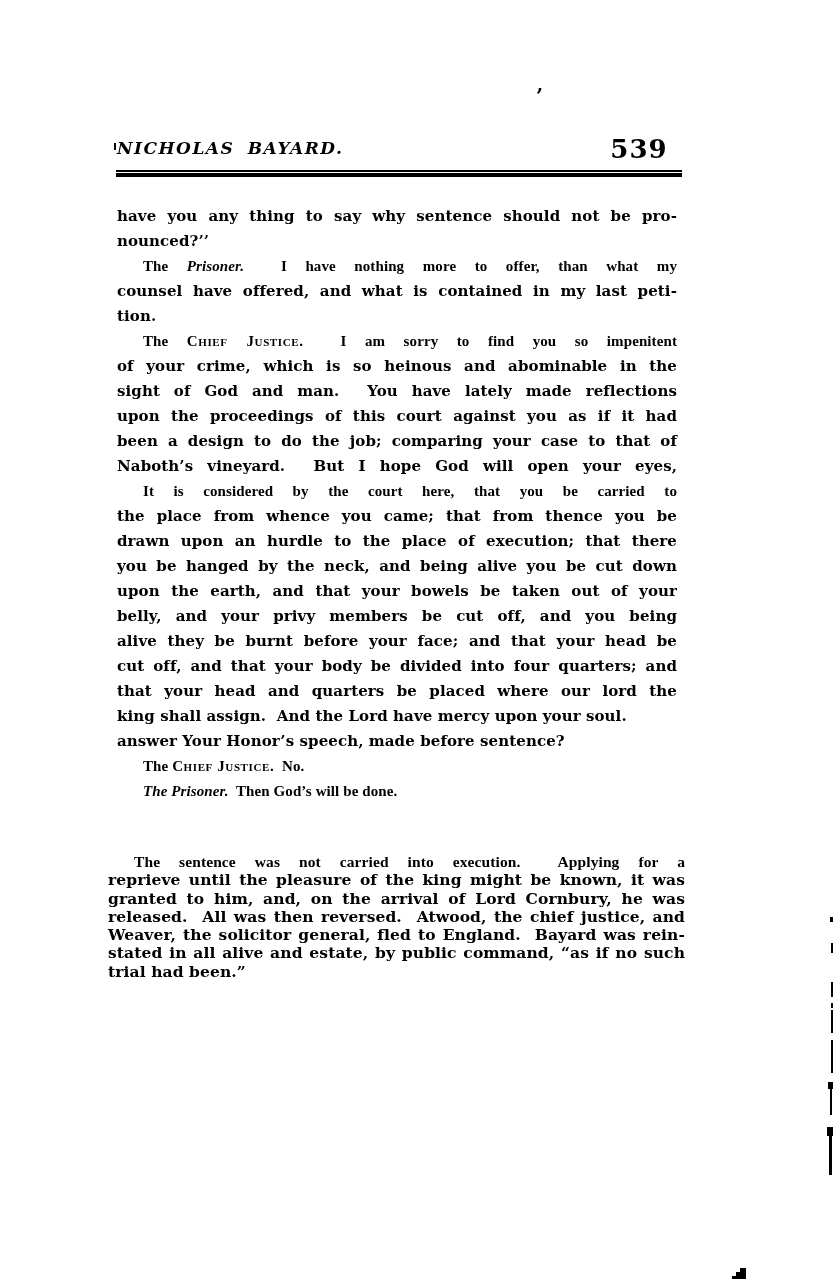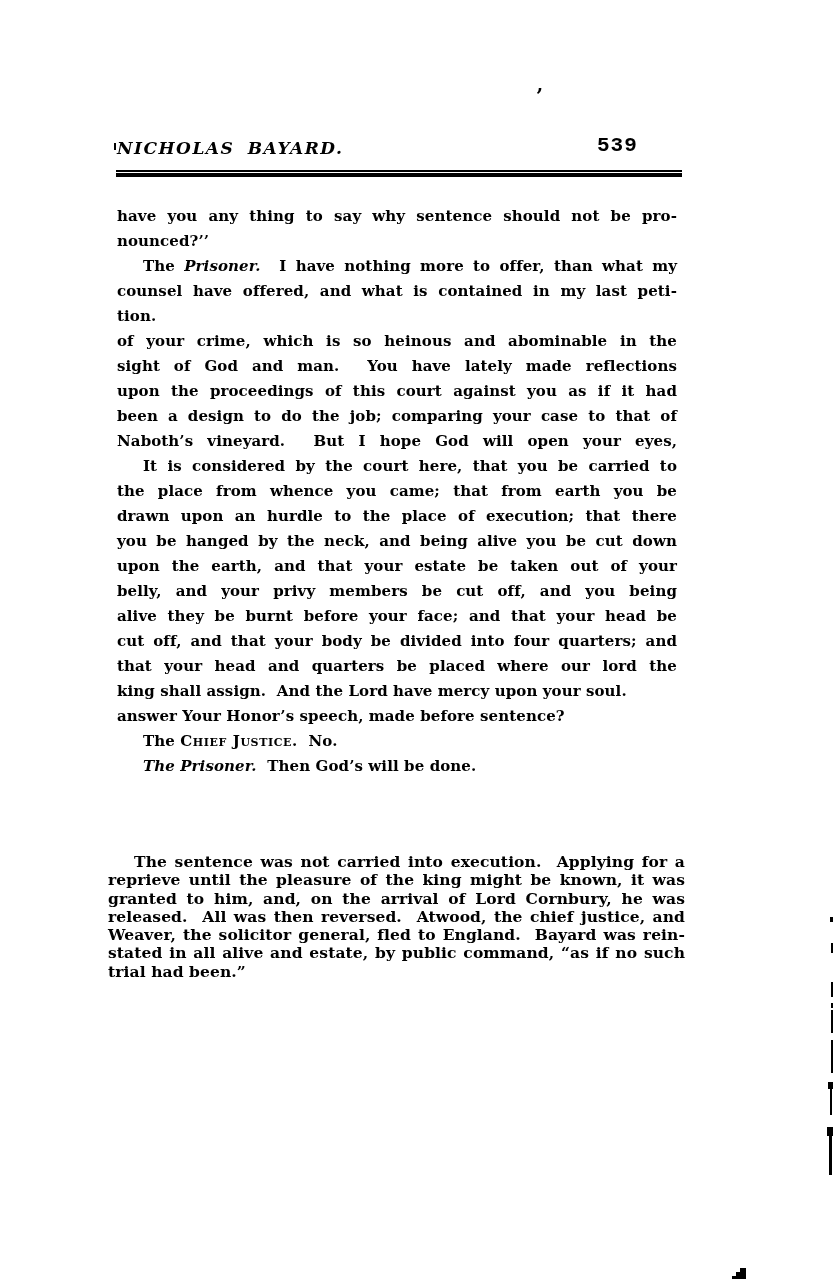--- a/index.html
+++ b/index.html
@@ -19,22 +19,22 @@
   
   .header-title {
     position: absolute; left: 117px; top: 138px; width: 560px;
     text-align: left;
     font-weight: bold; font-style: italic;
     font-size: 17px; letter-spacing: 1.5px;
     word-spacing: 6px;
   }
   .page-number {
     position: absolute; left: 597px; top: 134px; width: 84px;
-    text-align: left;
-    font-weight: bold; font-size: 21px; letter-spacing: 1px; font-family: Liberation Mono, monospace;
+    text-align: center;
+    font-weight: bold; font-size: 26px; letter-spacing: 1px;
   }
   .head-rule {
     position: absolute; left: 116px; top: 170px; width: 566px; height: 8px;
     background: linear-gradient(#000 0 2px, #fff 2px 3px, #000 3px 7px, transparent 7px);
   }
 
   
   .body-block {
     position: absolute; left: 117px; top: 204px; width: 560px;
     font-size: 15px; line-height: 25px; font-weight: bold;
@@ -42,21 +42,21 @@
   }
   
   .footnote-block {
     position: absolute; left: 108px; top: 853px; width: 577px;
     font-size: 15.5px; line-height: 18.3px; font-weight: bold;
     letter-spacing: 0.1px;
   }
 
   .tline { text-align: justify; text-align-last: justify; }
   .tline.last { text-align-last: left; }
-  .tline.ind { text-indent: 26px; }
+  .tline.ind { text-indent: 26px; font-family: Liberation Serif, serif; }
 
   .seg-i { font-style: italic; }
   .seg-c { font-variant: small-caps; letter-spacing: 0.6px; }
 
   
   .artifact { position: absolute; background: #000; }
   .apostrophe-mark {
     position: absolute; left: 536px; top: 84px;
     font-size: 20px; font-weight: bold; color: #000;
   }
@@ -72,30 +72,31 @@
   <div class="header-title">NICHOLAS BAYARD.</div>
   <div class="page-number">539</div>
   <div class="head-rule"></div>
 
   <div id="body-text" class="body-block">
       <div class="tline"><span class="seg-n">have you any thing to say why sentence should not be pro-</span></div>
       <div class="tline last"><span class="seg-n">nounced?’’</span></div>
       <div class="tline ind"><span class="seg-n">The </span><span class="seg-i">Prisoner.</span><span class="seg-n">&nbsp; I have nothing more to offer, than what my</span></div>
       <div class="tline"><span class="seg-n">counsel have offered, and what is contained in my last peti-</span></div>
       <div class="tline last"><span class="seg-n">tion.</span></div>
+      <div class="tline ind"><span class="seg-n">The </span><span class="seg-c">Chief Justice.</span><span class="seg-n">&nbsp; I am sorry to find you so impenitent</span></div>
       <div class="tline"><span class="seg-n">of your crime, which is so heinous and abominable in the</span></div>
       <div class="tline"><span class="seg-n">sight of God and man.&nbsp; You have lately made reflections</span></div>
       <div class="tline"><span class="seg-n">upon the proceedings of this court against you as if it had</span></div>
       <div class="tline"><span class="seg-n">been a design to do the job; comparing your case to that of</span></div>
       <div class="tline"><span class="seg-n">Naboth’s vineyard.&nbsp; But I hope God will open your eyes,</span></div>
       <div class="tline ind"><span class="seg-n">It is considered by the court here, that you be carried to</span></div>
-      <div class="tline"><span class="seg-n">the place from whence you came; that from earth you be</span></div>
+      <div class="tline"><span class="seg-n">the place from whence you came; that from thence you be</span></div>
       <div class="tline"><span class="seg-n">drawn upon an hurdle to the place of execution; that there</span></div>
       <div class="tline"><span class="seg-n">you be hanged by the neck, and being alive you be cut down</span></div>
-      <div class="tline"><span class="seg-n">upon the earth, and that your estate be taken out of your</span></div>
+      <div class="tline"><span class="seg-n">upon the earth, and that your bowels be taken out of your</span></div>
       <div class="tline"><span class="seg-n">belly, and your privy members be cut off, and you being</span></div>
       <div class="tline"><span class="seg-n">alive they be burnt before your face; and that your head be</span></div>
       <div class="tline"><span class="seg-n">cut off, and that your body be divided into four quarters; and</span></div>
       <div class="tline"><span class="seg-n">that your head and quarters be placed where our lord the</span></div>
       <div class="tline last"><span class="seg-n">king shall assign.&nbsp; And the Lord have mercy upon your soul.</span></div>
       <div class="tline last"><span class="seg-n">answer Your Honor’s speech, made before sentence?</span></div>
       <div class="tline ind last"><span class="seg-n">The </span><span class="seg-c">Chief Justice.</span><span class="seg-n">&nbsp; No.</span></div>
       <div class="tline ind last"><span class="seg-i">The Prisoner.</span><span class="seg-n">&nbsp; Then God’s will be done.</span></div>
     </div>
 

